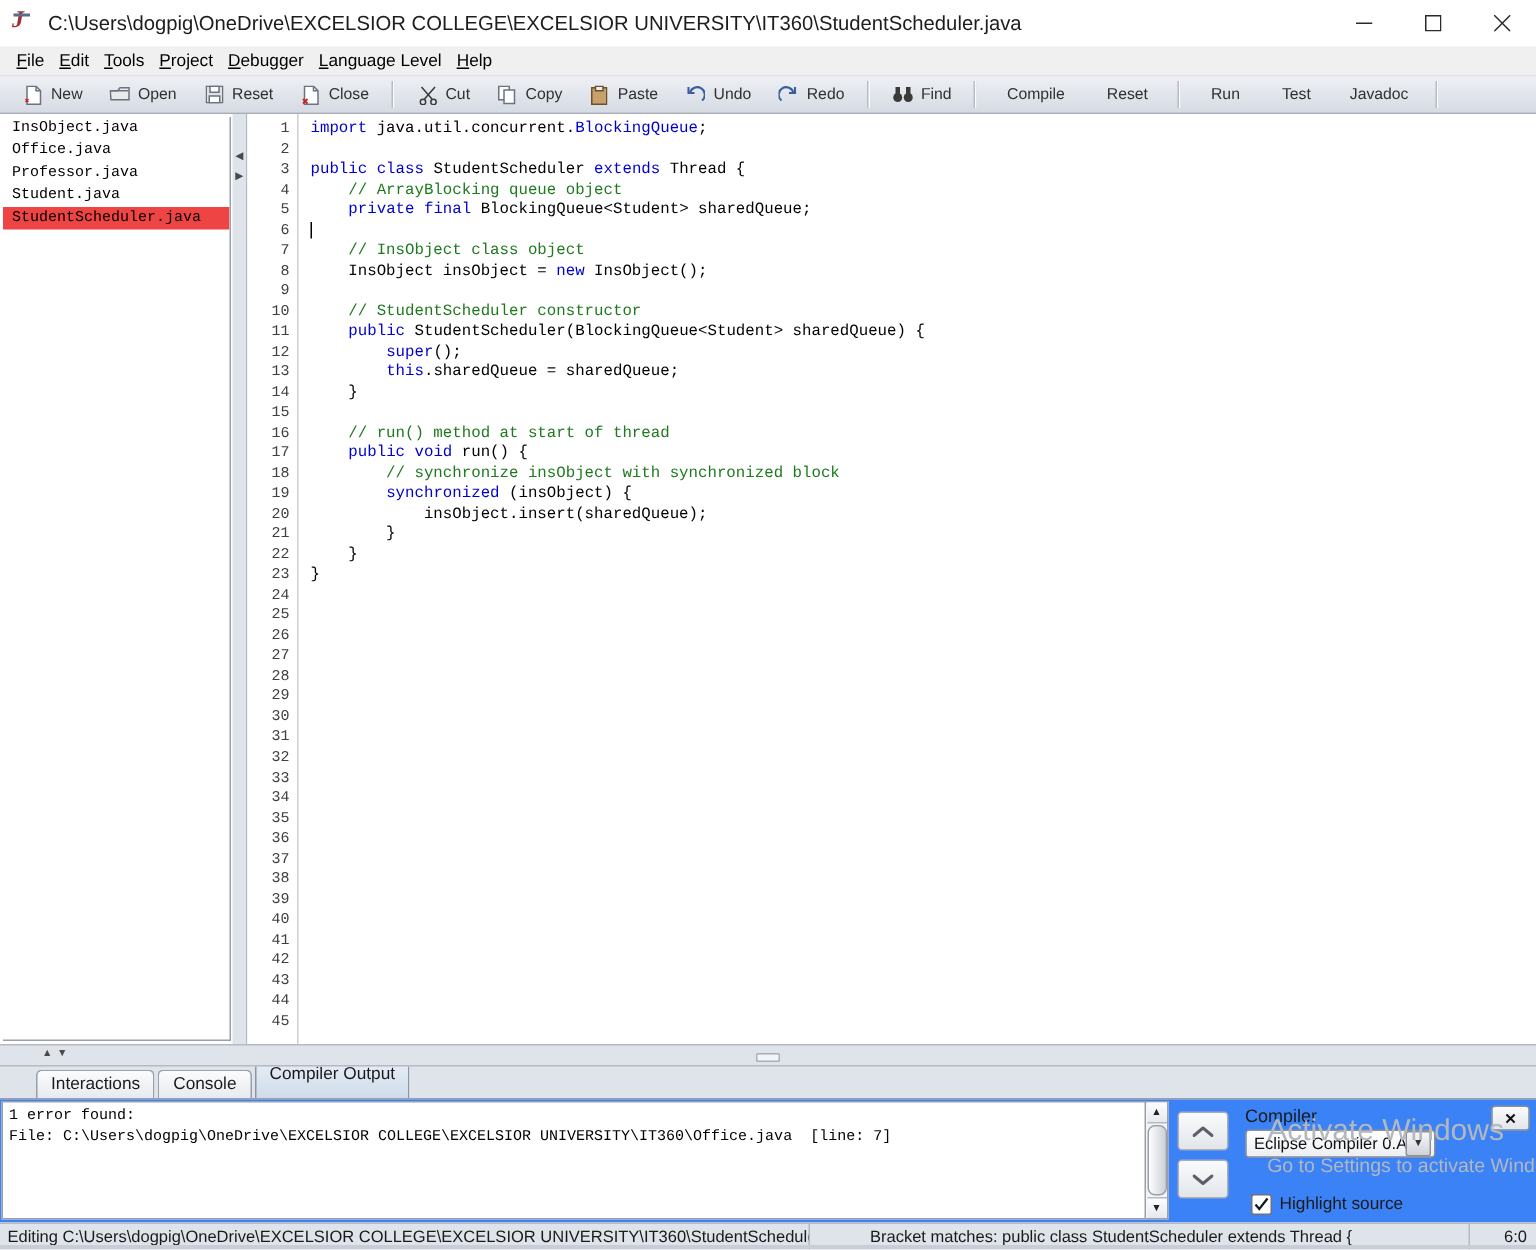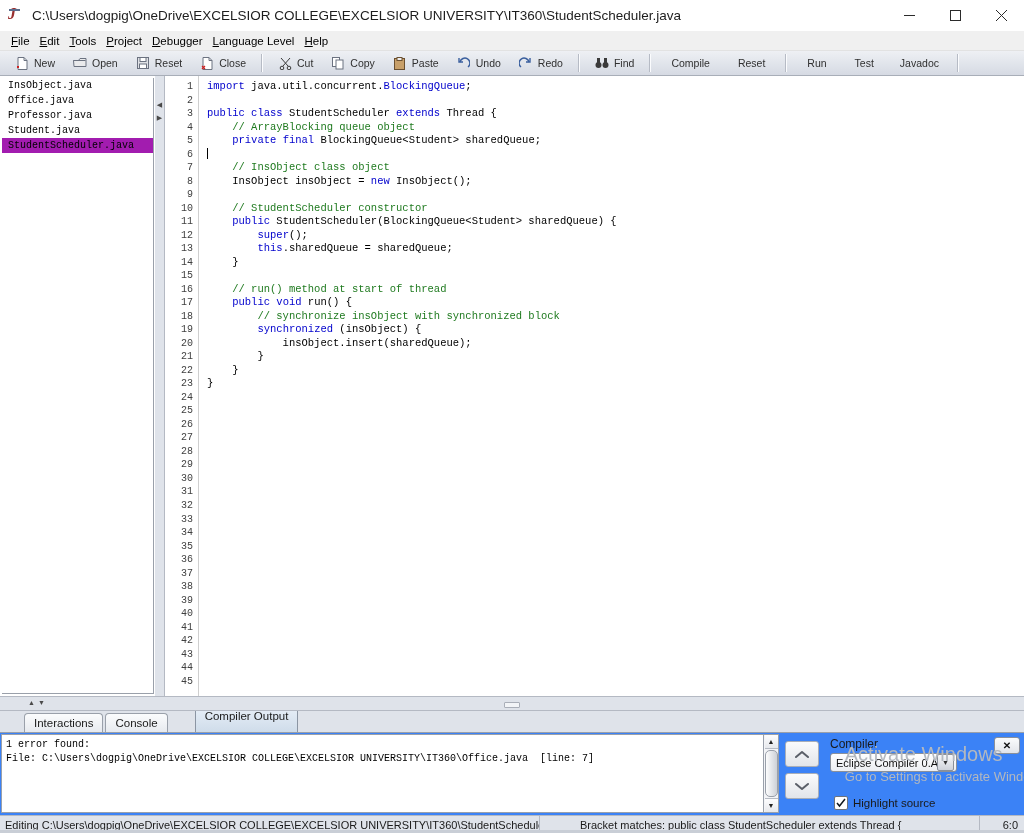--- a/index.html
+++ b/index.html
@@ -117,21 +117,21 @@
     overflow: hidden;
   }
   .file-item {
     font-family: "Liberation Mono", monospace;
     font-size: 10px;
     color: #000;
     padding: 2px 4px 2px 6px;
     white-space: nowrap;
     line-height: 11px;
   }
-  .file-item.selected { background: #a21caf; }
+  .file-item.selected { background: #ef4444; }
 
   .vsplit {
     width: 9px; flex: 0 0 9px;
     background: #dfe3ea;
     border-left: 1px solid #ffffff;
     border-right: 1px solid #b4b9c3;
     position: relative;
   }
   .vsplit .grip {
     position: absolute; left: 1px; top: 22px;
@@ -231,21 +231,20 @@
     border-bottom: none;
     border-radius: 4px 4px 0 0;
     margin-right: 2px;
     box-sizing: border-box;
     white-space: nowrap;
   }
   .tab.active {
     background: linear-gradient(#eef4fb, #cfdcea);
     border-color: #8b95a3;
     height: 33px;
-    margin-left: 25px;
   }
 
   .outrow {
     height: 82px; flex: 0 0 82px;
     display: flex;
     background: #3b82f6;
   }
   .outtext {
     flex: 1 1 auto;
     background: #ffffff;

